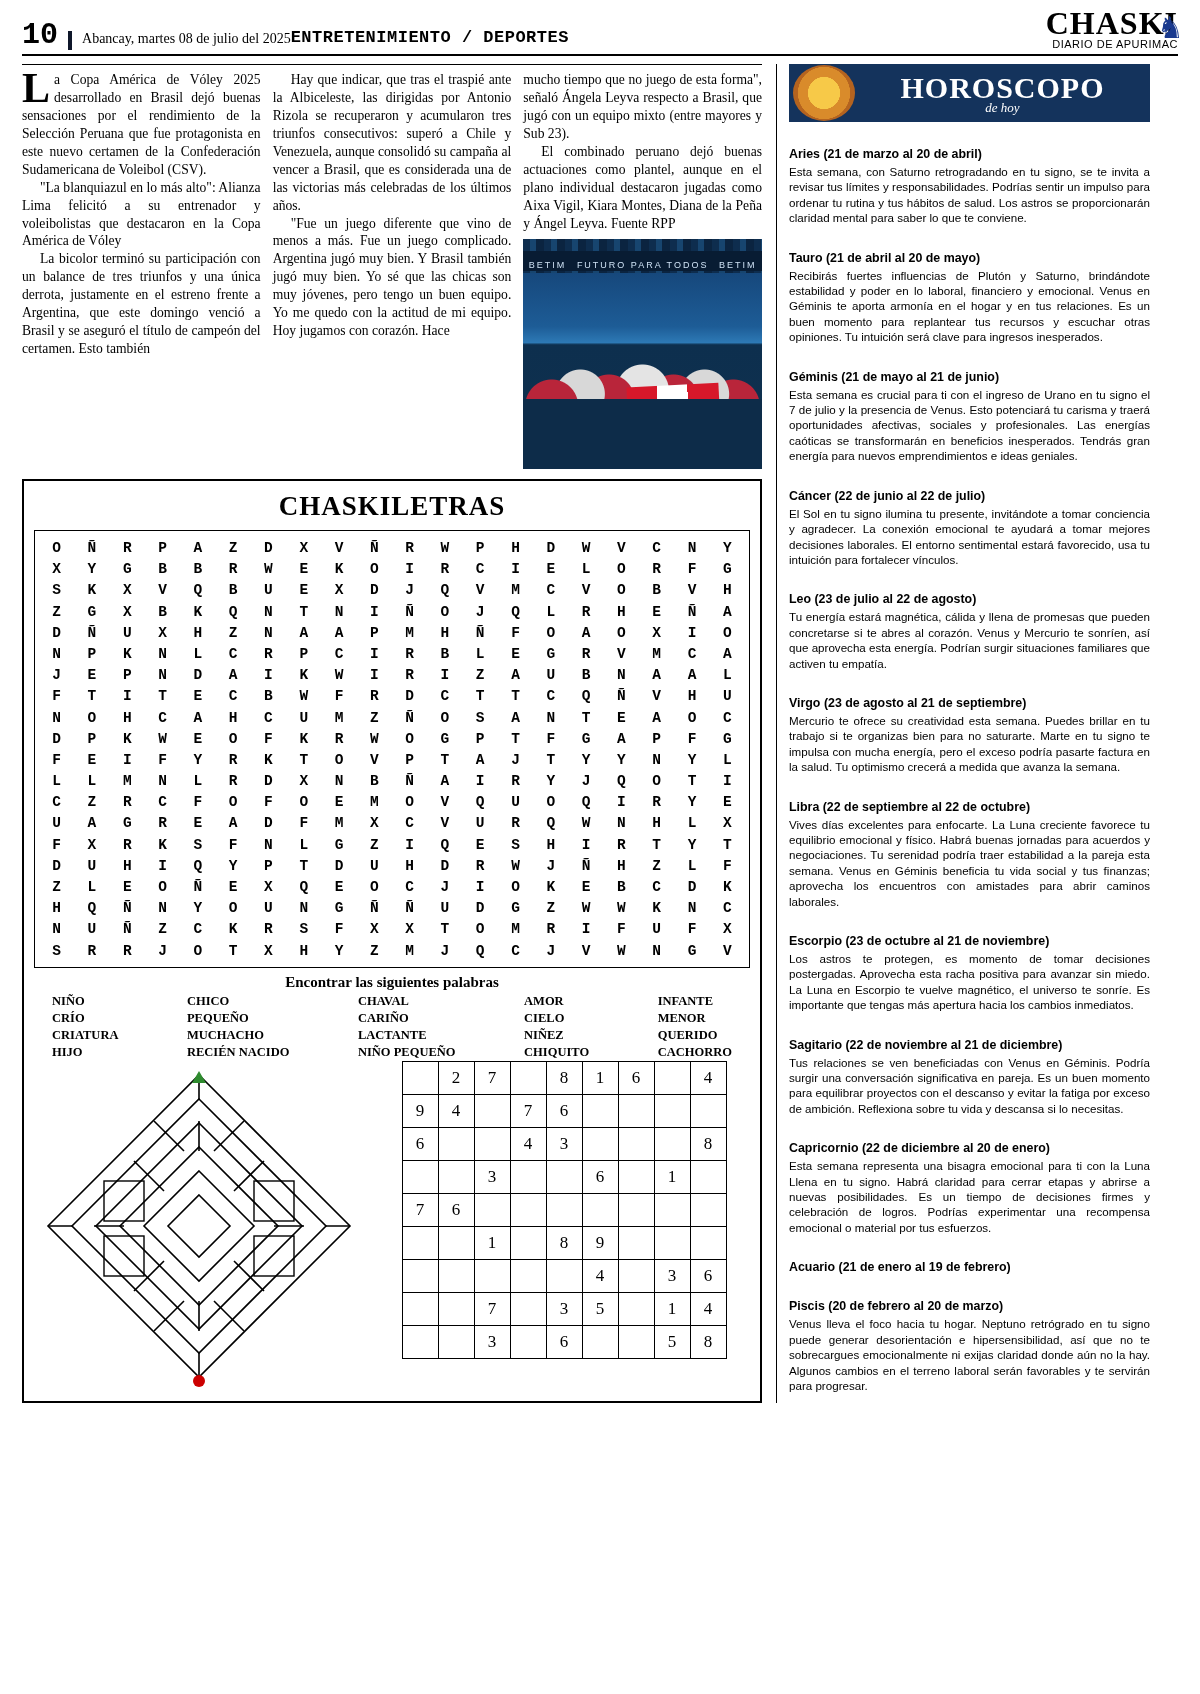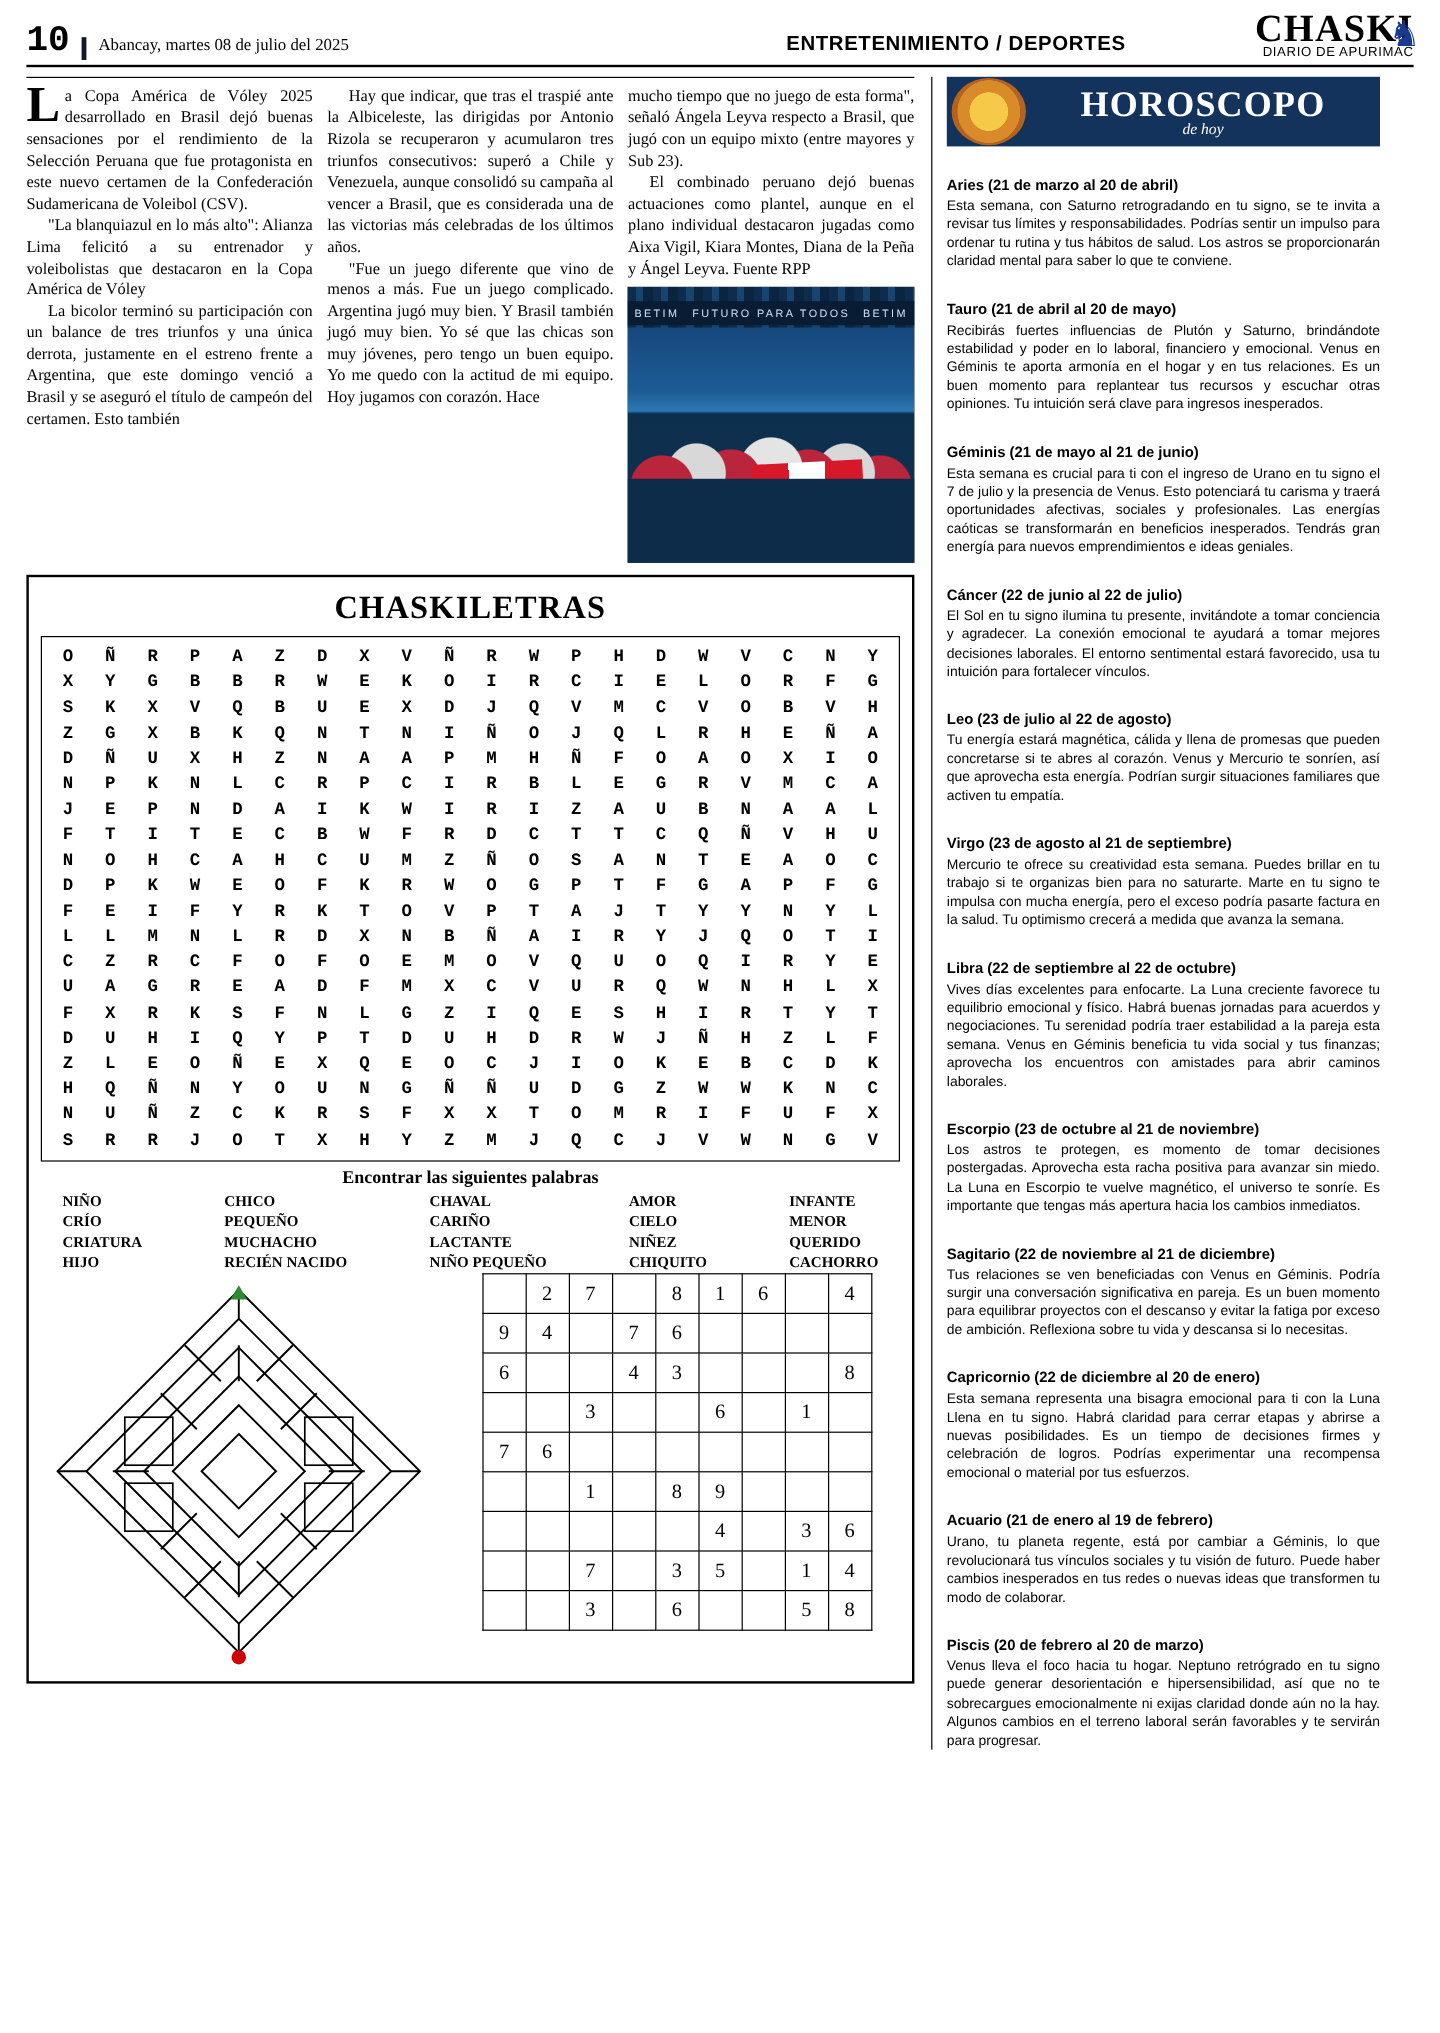--- a/index.html
+++ b/index.html
@@ -11,21 +11,21 @@
     color:#000;
     position:relative;
     overflow:hidden;
   }
   .page { width:1200px; height:1694px; position:relative; padding:0 22px; }
 
   
   .masthead { display:flex; align-items:flex-end; border-bottom:2px solid #000; padding-bottom:4px; height:56px; }
   .page-num { font-size:30px; font-weight:bold; font-family:Liberation Mono, monospace; padding-right:10px; line-height:1; }
   .mh-date { font-size:14px; border-left:4px solid #0f172a; padding-left:10px; padding-bottom:3px; }
-  .mh-section { flex:1; text-align:right; font-family:Liberation Sans, sans-serif; font-weight:bold; font-size:17px; letter-spacing:.5px; padding-bottom:3px; }
+  .mh-section { flex:1; text-align:left; font-family:Liberation Mono, monospace; font-weight:bold; font-size:17px; letter-spacing:.5px; padding-bottom:3px; }
   .mh-brand { text-align:right; padding-bottom:0px; position:relative; width:240px; }
   .mh-brand .brand-title { font-family:"Liberation Serif",serif; font-weight:bold; font-size:32px; letter-spacing:1px; line-height:.95; }
   .mh-brand .brand-sub { font-family:"Liberation Sans",sans-serif; font-size:11px; letter-spacing:.5px; }
   .brand-glyph { position:absolute; right:-6px; top:2px; font-size:30px; color:#1a3a8f; }
 
   
   .body-wrap { display:flex; gap:14px; margin-top:8px; }
   .left-col { width:740px; }
   .right-col { width:374px; border-left:1px solid #000; padding-left:12px; }
 
@@ -33,21 +33,21 @@
   .art-title { font-family:"Liberation Serif",serif; font-weight:bold; font-size:25px; text-align:center; line-height:1.15; margin-bottom:8px; }
   .art-rule { border-top:1px solid #000; margin-bottom:6px; }
   .cols3 { display:flex; gap:12px; font-size:13.6px; line-height:1.32; text-align:justify; }
   .cols3 .col { width:calc((100% - 24px)/3); }
   .cols3 p { margin:0 0 0 0; text-indent:18px; }
   .dropcap::first-letter { float:left; font-size:42px; line-height:34px; padding-right:4px; font-weight:bold; }
   .cols3 p.noind { text-indent:0; }
   .photo { margin-top:7px; width:100%; height:230px; position:relative; overflow:hidden; background:#20303f; }
   .photo .sky { position:absolute; inset:0; background:linear-gradient(#123b6b,#1d5c96 38%, #2d79b5 45%, #0d2f4e 46%, #10314f 100%); }
   .photo .crowdband { position:absolute; left:0; right:0; top:0; height:34px; background:repeating-linear-gradient(90deg,#0e2d4e 0 7px,#17456f 7px 13px,#0b2440 13px 21px); }
-  .photo .adband { position:absolute; left:0; right:0; top:12px; height:20px; background:#081c33; color:#cfe2f5; font-size:9px; font-family:"Liberation Sans",sans-serif; letter-spacing:2px; display:flex; align-items:center; justify-content:space-around; }
+  .photo .adband { position:absolute; left:0; right:0; top:12px; height:20px; background:#081c33; color:#cfe2f5; font-size:9px; font-family:"Liberation Sans",sans-serif; letter-spacing:2px; display:flex; align-items:flex-end; justify-content:space-around; }
   .photo .floor { position:absolute; left:0; right:0; bottom:0; height:70px; background:#0d2c49; }
   .photo .team { position:absolute; left:0; right:0; bottom:18px; height:150px; background:
       radial-gradient(circle at 12% 70%, #b9253a 0 26px, transparent 27px),
       radial-gradient(circle at 24% 62%, #d8d8d8 0 24px, transparent 25px),
       radial-gradient(circle at 36% 66%, #b9253a 0 25px, transparent 26px),
       radial-gradient(circle at 50% 60%, #e4e4e4 0 26px, transparent 27px),
       radial-gradient(circle at 63% 66%, #b9253a 0 25px, transparent 26px),
       radial-gradient(circle at 76% 62%, #d8d8d8 0 24px, transparent 25px),
       radial-gradient(circle at 88% 70%, #b9253a 0 26px, transparent 27px); }
   .photo .flag { position:absolute; left:44%; bottom:22px; width:92px; height:62px; background:linear-gradient(90deg,#d7182a 0 33%, #ffffff 33% 66%, #d7182a 66% 100%); transform:rotate(-3deg); }
@@ -788,21 +788,20 @@
           <div class="sign">
             <h4>Sagitario (22 de noviembre al 21 de diciembre)</h4>
             <p>Tus relaciones se ven beneficiadas con Venus en Géminis. Podría surgir una conversación significativa en pareja. Es un buen momento para equilibrar proyectos con el descanso y evitar la fatiga por exceso de ambición. Reflexiona sobre tu vida y descansa si lo necesitas.</p>
           </div>
           <div class="sign">
             <h4>Capricornio (22 de diciembre al 20 de enero)</h4>
             <p>Esta semana representa una bisagra emocional para ti con la Luna Llena en tu signo. Habrá claridad para cerrar etapas y abrirse a nuevas posibilidades. Es un tiempo de decisiones firmes y celebración de logros. Podrías experimentar una recompensa emocional o material por tus esfuerzos.</p>
           </div>
           <div class="sign">
             <h4>Acuario (21 de enero al 19 de febrero)</h4>
-            <p>Urano, tu planeta regente, está por cambiar a Géminis, lo que revolucionará tus vínculos sociales y tu visión de futuro. Puede haber cambios inesperados en tus redes o nuevas ideas que transformen tu modo de colaborar.</p>
           </div>
           <div class="sign">
             <h4>Piscis (20 de febrero al 20 de marzo)</h4>
             <p>Venus lleva el foco hacia tu hogar. Neptuno retrógrado en tu signo puede generar desorientación e hipersensibilidad, así que no te sobrecargues emocionalmente ni exijas claridad donde aún no la hay. Algunos cambios en el terreno laboral serán favorables y te servirán para progresar.</p>
           </div>
         </div>
     </div>
   </div>
 </div>
 

